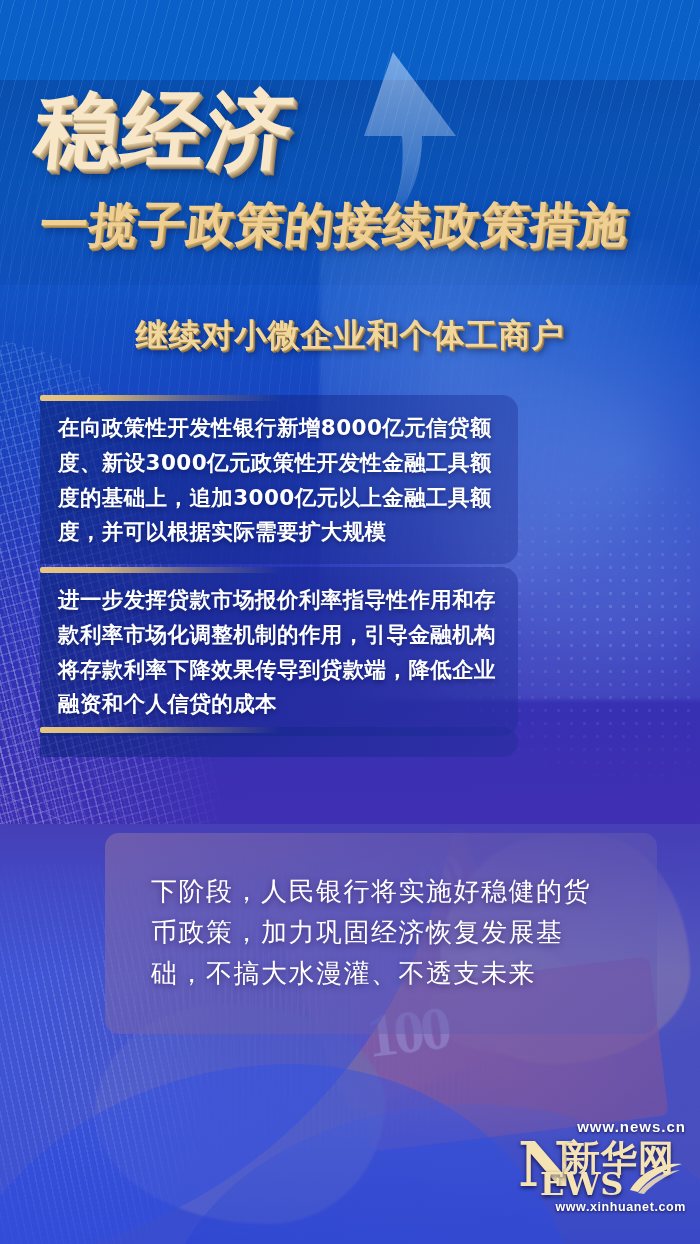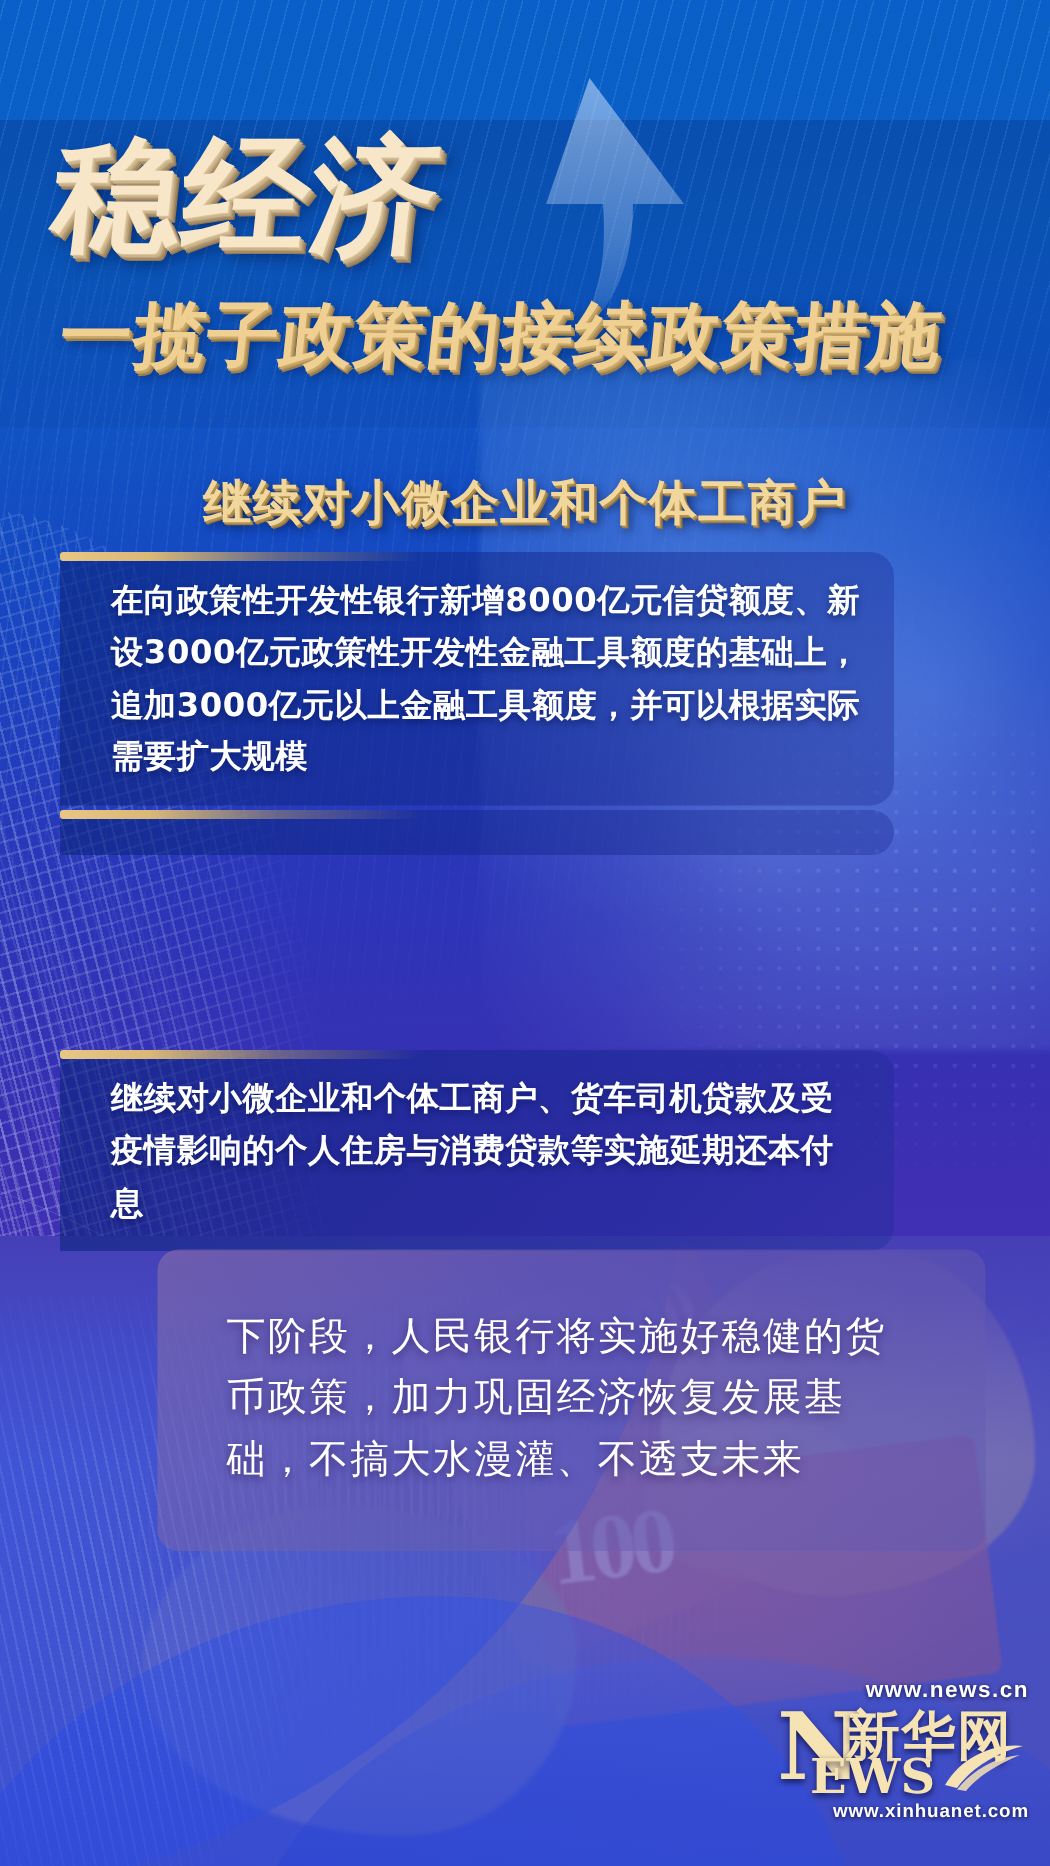--- a/index.html
+++ b/index.html
@@ -223,24 +223,25 @@
   .speaker{
     position:absolute;left:0;top:314px;width:100%;text-align:center;z-index:6;
     font-size:32px;font-weight:700;letter-spacing:1px;color:#f2d79c;
     font-family:"DejaVu Sans","Liberation Sans",sans-serif;
     text-shadow:1px 1px 0 #b3904f,2px 2px 0 #8f7340,3px 3px 7px rgba(0,15,60,.75);
   }
 
   
   .panels{position:absolute;left:0;top:0;width:100%;z-index:5;}
   .panel{
-    position:absolute;left:40px;width:556px;
+    position:absolute;left:40px;width:478px;
     background:linear-gradient(100deg,rgba(11,36,125,.62) 0%,rgba(20,40,140,.50) 55%,rgba(30,45,150,.38) 100%);
     border-radius:0 16px 16px 0;
-    padding:16px 20px 14px 34px;
+    padding:16px 20px 14px 18px;
+    margin-top:27px;
   }
   .panel .accent{
     position:absolute;left:0;top:0;width:240px;height:6px;
     background:linear-gradient(90deg,#e8c684 0%,#d9b878 25%,rgba(200,170,120,.45) 60%,rgba(200,170,120,0) 100%);
     border-radius:2px;
   }
   .panel p{
     margin:0;color:#ffffff;font-size:21.5px;line-height:1.62;
     font-weight:700;letter-spacing:.4px;
     font-family:"DejaVu Sans","Liberation Sans",sans-serif;
@@ -351,25 +352,25 @@
 
   <div class="panels">
 
     <div class="panel" id="panel-0">
       <div class="accent"></div>
       <p>在向政策性开发性银行新增8000亿元信贷额度、新设3000亿元政策性开发性金融工具额度的基础上，追加3000亿元以上金融工具额度，并可以根据实际需要扩大规模</p>
     </div>
 
     <div class="panel" id="panel-1">
       <div class="accent"></div>
+      <p>进一步发挥贷款市场报价利率指导性作用和存款利率市场化调整机制的作用，引导金融机构将存款利率下降效果传导到贷款端，降低企业融资和个人信贷的成本</p>
     </div>
 
     <div class="panel" id="panel-2">
       <div class="accent"></div>
-      <p>继续对小微企业和个体工商户、货车司机贷款及受疫情影响的个人住房与消费贷款等实施延期还本付息</p>
     </div>
 
   </div>
 
   <div class="quote">
     <p>下阶段，人民银行将实施好稳健的货币政策，加力巩固经济恢复发展基础，不搞大水漫灌、不透支未来</p>
   </div>
 
   <div class="logo">
     <div class="url-top">www.news.cn</div>

